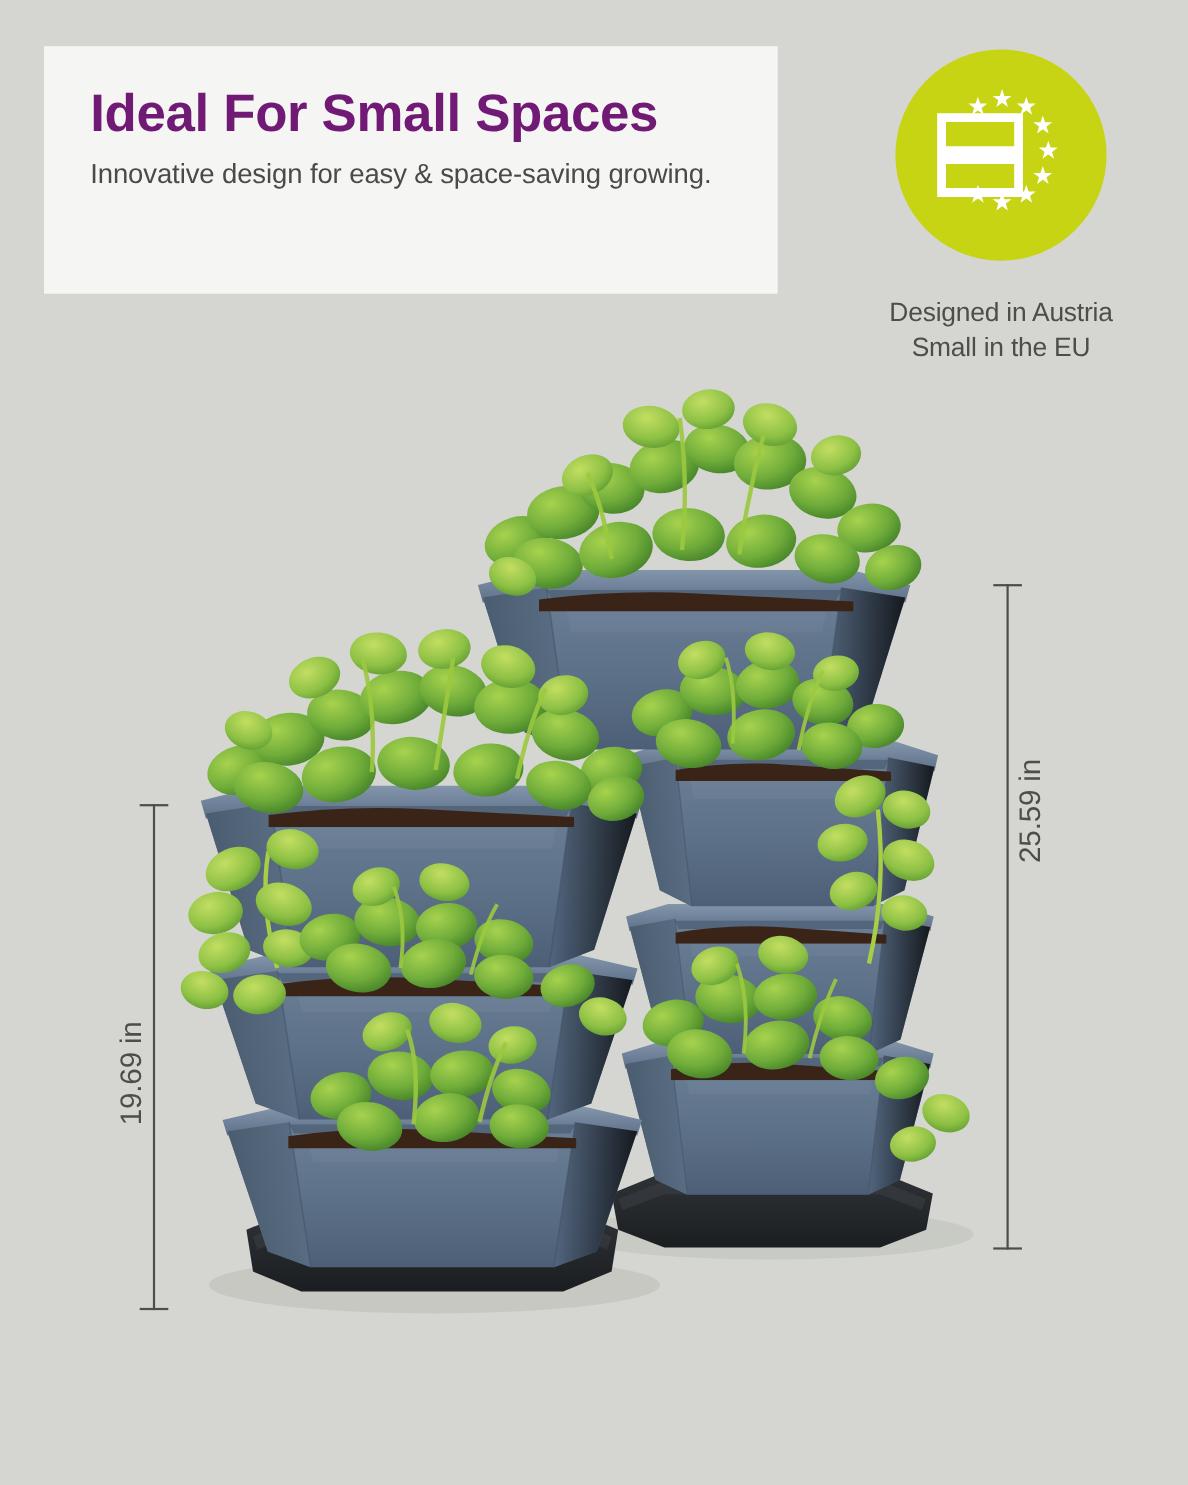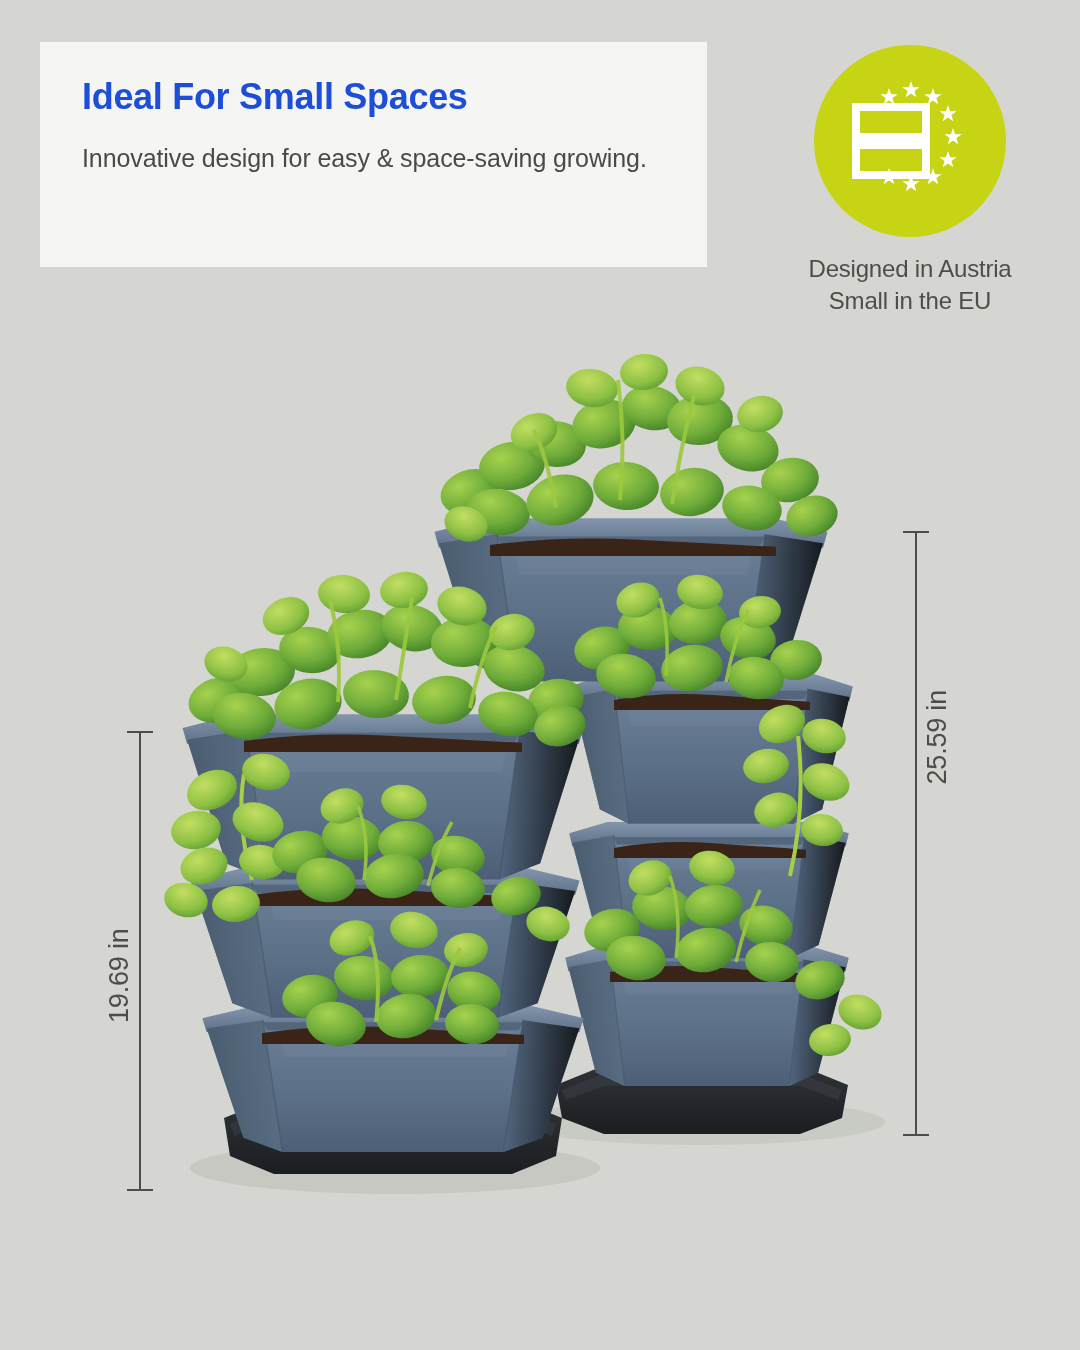--- a/index.html
+++ b/index.html
@@ -17,28 +17,28 @@
   .text-card {
     position: absolute;
     left: 40px;
     top: 42px;
     width: 667px;
     height: 225px;
     background: #F5F5F3;
     padding: 34px 46px 0 42px;
   }
   .headline {
-    font-size: 36px;
+    font-size: 48px;
     font-weight: bold;
-    color: #1d4ed8;
+    color: #701a75;
     letter-spacing: -0.3px;
     line-height: 1.15;
   }
   .subline {
-    margin-top: 22px;
+    margin-top: 8px;
     font-size: 25px;
     font-weight: 400;
     color: #4A4A46;
     line-height: 1.55;
     letter-spacing: -0.1px;
   }
 
   
   .badge-wrap {
     position: absolute;
@@ -50,21 +50,21 @@
   .badge-circle {
     width: 192px;
     height: 192px;
     border-radius: 50%;
     background: #C6D413;
     margin: 0 auto;
     position: relative;
   }
   .badge-circle svg { display: block; }
   .badge-caption {
-    margin-top: 16px;
+    margin-top: 32px;
     font-size: 24px;
     color: #4C4E49;
     line-height: 1.33;
     letter-spacing: -0.2px;
   }
 
   
   .scene {
     position: absolute;
     left: 0; top: 0;

